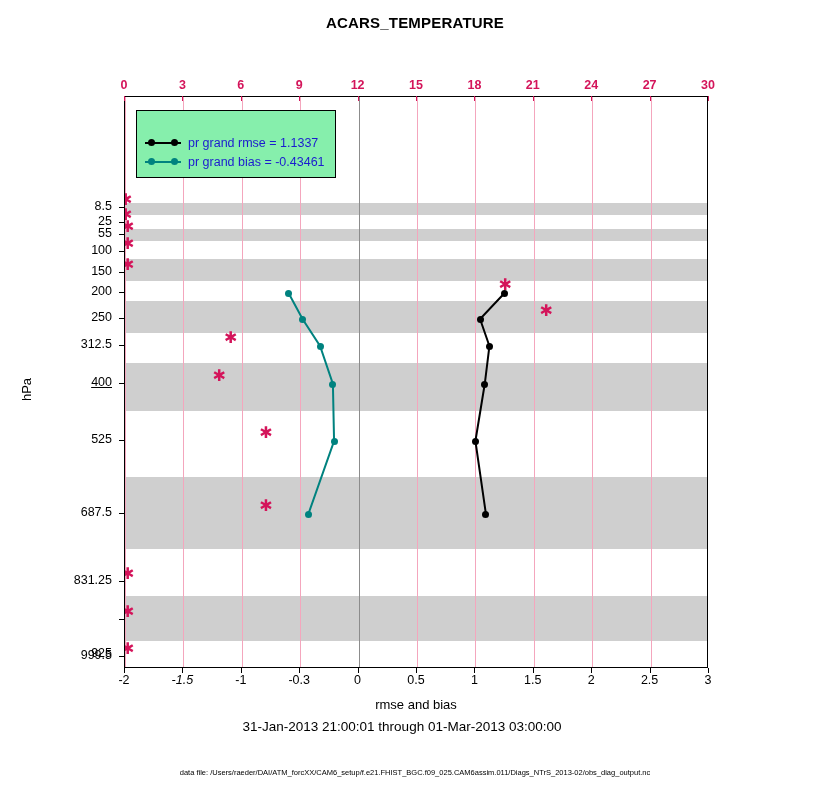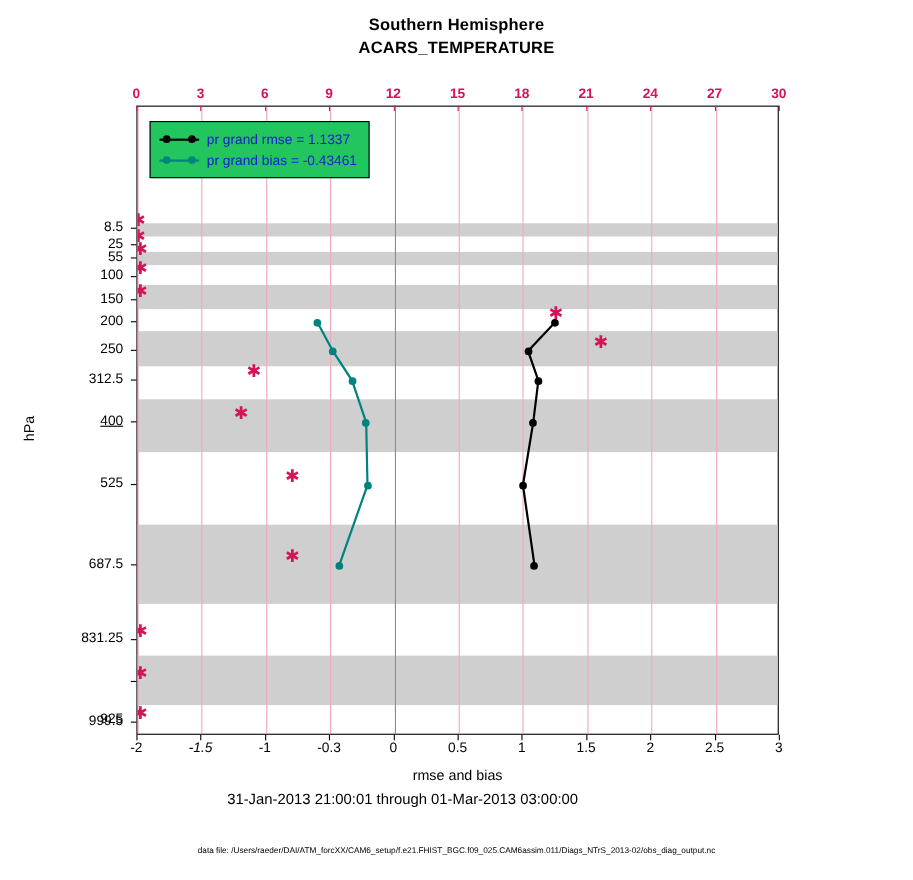--- a/index.html
+++ b/index.html
@@ -104,22 +104,22 @@
     margin-top: 0px;
     font-family: "DejaVu Sans", sans-serif;
   }
 
   
   #legend {
     position: absolute;
     left: 136px;
     top: 110px;
     border: 1px solid #000000;
-    background: #22c55e;
-    padding: 6px 10px 6px 8px;
+    background: #86efac;
+    padding: 22px 10px 6px 8px;
     font-size: 12.5px;
   }
   .legend-row {
     display: flex;
     align-items: center;
     height: 19px;
     white-space: nowrap;
   }
   .legend-sym {
     position: relative;
@@ -207,38 +207,38 @@
     text-align: center;
     font-size: 13px;
   }
   .date-range {
     position: absolute;
     left: 0;
     top: 719px;
     width: 732px;
     text-align: center;
     font-size: 13.5px;
+    padding-left: 36px;
   }
   .footer {
     position: absolute;
     left: 0;
     top: 768px;
     width: 830px;
     text-align: center;
     font-size: 7.5px;
     color: #000000;
   }
 </style>
 </head>
 <body>
 
 <div id="stage">
 
   <div class="title-block">
-    <div class="title-line">Southern Hemisphere</div>
     <div class="title-line">ACARS_TEMPERATURE</div>
   </div>
 
 
   <div id="plot">
 
   <div class="band" style="top: 106px; height: 12px;"></div>
       <div class="band" style="top: 132px; height: 12px;"></div>
       <div class="band" style="top: 162px; height: 22px;"></div>
       <div class="band" style="top: 204px; height: 32px;"></div>

